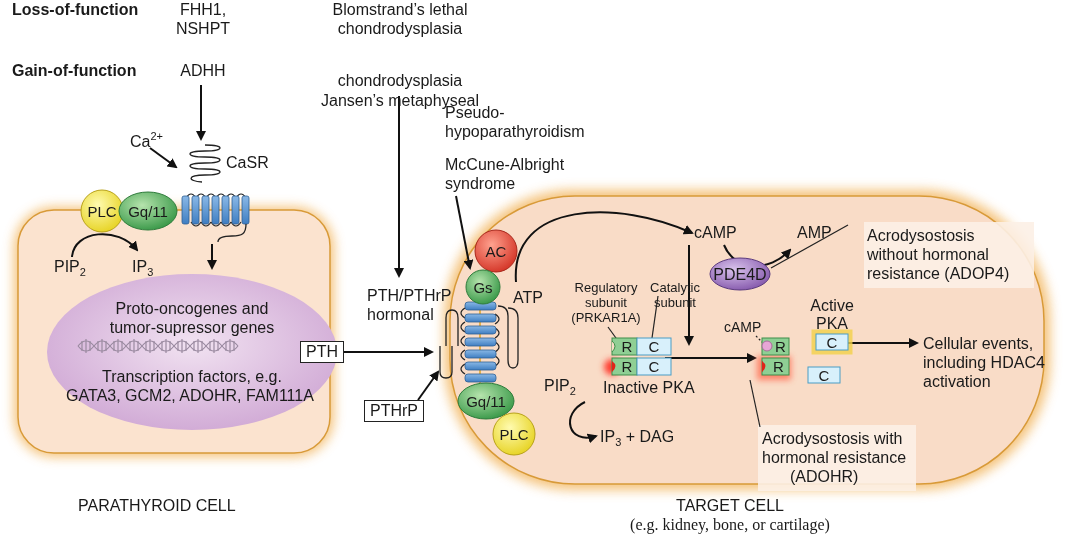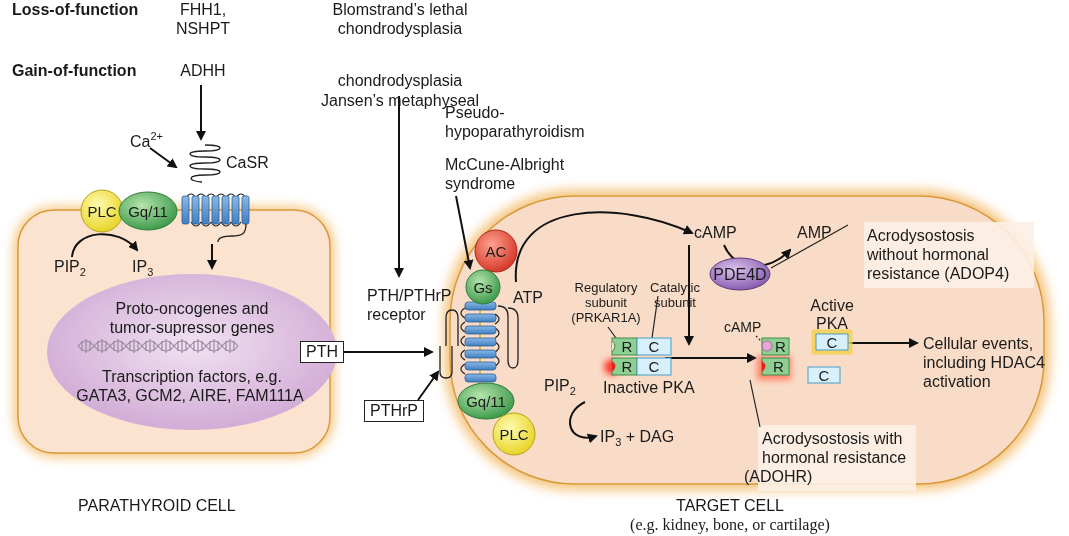--- a/index.html
+++ b/index.html
@@ -182,25 +182,25 @@
 <div class="t" style="left:130px;top:127px;"><span>Ca</span><span class="sup">2+</span></div>
 <div class="t" style="left:226px;top:153px;">CaSR</div>
 <div class="lbl" style="left:84px;top:203px;width:36px;">PLC</div>
 <div class="lbl" style="left:119px;top:203px;width:58px;">Gq/11</div>
 <div class="t" style="left:54px;top:257px;"><span>PIP</span><span class="sub">2</span></div>
 <div class="t" style="left:132px;top:257px;"><span>IP</span><span class="sub">3</span></div>
 <div class="t c" style="left:62px;top:299px;width:260px;">Proto-oncogenes and</div>
 <div class="t c" style="left:62px;top:318px;width:260px;">tumor-supressor genes</div>
 <div class="box" style="left:255px;top:341px;margin-left:45px;">PTH</div>
 <div class="t c" style="left:62px;top:367px;width:260px;">Transcription factors, e.g.</div>
-<div class="t c" style="left:40px;top:386px;width:300px;">GATA3, GCM2, AIRE, FAM111A</div>
+<div class="t c" style="left:40px;top:386px;width:300px;">GATA3, GCM2, ADOHR, FAM111A</div>
 <div class="t" style="left:78px;top:496px;">PARATHYROID CELL</div>
 
 <div class="t" style="left:367px;top:286px;">PTH/PTHrP</div>
-<div class="t" style="left:367px;top:305px;">receptor</div>
+<div class="t" style="left:367px;top:305px;">hormonal</div>
 <div class="box" style="left:364px;top:400px;">PTHrP</div>
 <div class="lbl" style="left:478px;top:243px;width:36px;">AC</div>
 <div class="lbl" style="left:466px;top:279px;width:34px;">Gs</div>
 <div class="lbl" style="left:458px;top:393px;width:56px;">Gq/11</div>
 <div class="lbl" style="left:496px;top:426px;width:36px;">PLC</div>
 
 <div class="t" style="left:513px;top:288px;">ATP</div>
 <div class="t" style="left:694px;top:223px;">cAMP</div>
 <div class="t" style="left:785px;top:223px;margin-left:12px;">AMP</div>
 <div class="lbl" style="left:710px;top:266px;width:60px;font-size:16px;">PDE4D</div>
@@ -231,16 +231,16 @@
 
 <div class="t" style="left:923px;top:334px;">Cellular events,</div>
 <div class="t" style="left:923px;top:353px;">including HDAC4</div>
 <div class="t" style="left:923px;top:372px;">activation</div>
 
 <div class="t" style="left:544px;top:376px;"><span>PIP</span><span class="sub">2</span></div>
 <div class="t" style="left:600px;top:427px;"><span>IP</span><span class="sub">3</span><span> + DAG</span></div>
 
 <div class="t" style="left:762px;top:429px;">Acrodysostosis with</div>
 <div class="t" style="left:762px;top:448px;">hormonal resistance</div>
-<div class="t" style="left:744px;top:467px;">(ADOHR)</div>
+<div class="t" style="left:790px;top:467px;">(ADOHR)</div>
 
 <div class="t c" style="left:560px;top:496px;width:340px;">TARGET CELL</div>
 <div class="t c" style="left:560px;top:515px;width:340px;font-family:Liberation Serif, serif;">(e.g. kidney, bone,  or cartilage)</div>
 
 </body></html>

